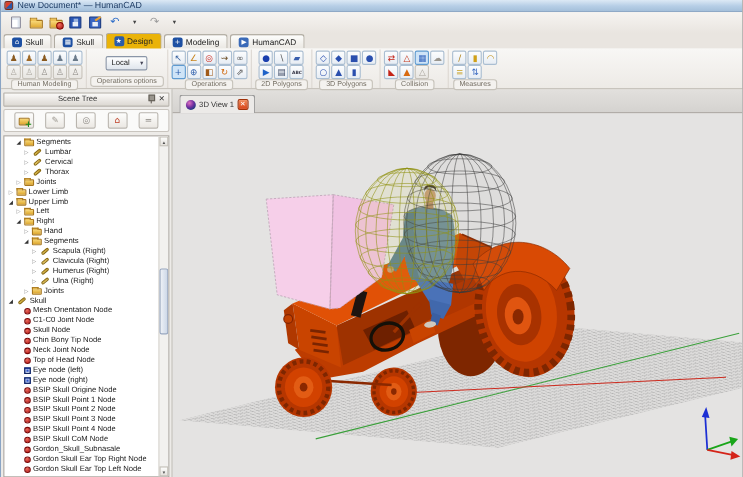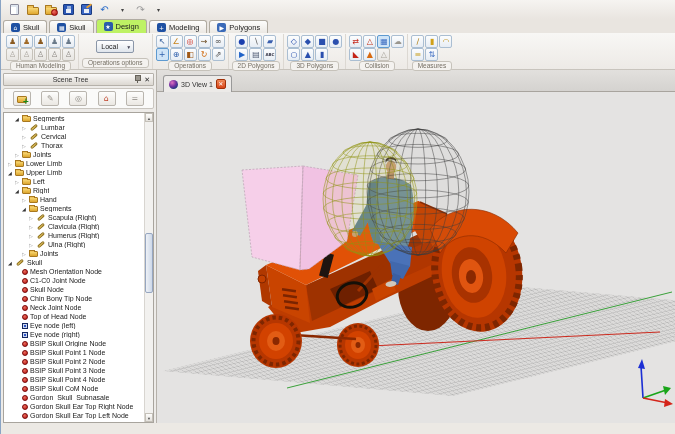--- a/index.html
+++ b/index.html
@@ -31,21 +31,21 @@
     background:radial-gradient(circle at 35% 30%,#f07060,#b01010);border:1px solid #800;}
   .k-floppy,.k-floppy-edit{width:11px;height:11px;background:#2a56b4;border:1px solid #1a3a80;position:relative;border-radius:1px;}
   .k-floppy::before,.k-floppy-edit::before{content:"";position:absolute;left:2px;bottom:1px;width:5px;height:4px;background:#e8eef8;}
   .k-floppy::after,.k-floppy-edit::after{content:"";position:absolute;left:3px;top:1px;width:4px;height:3px;background:#9ab2dc;}
   .k-floppy-edit{background:#3a66c4;}
   .k-floppy-edit::after{background:#e8a030;width:6px;height:2px;top:0;left:4px;transform:rotate(-35deg);}
   
   .tabrow{height:14px;display:flex;align-items:flex-end;gap:2px;padding:0 2px;background:#e9e5e0;}
   .tab{height:13px;display:flex;align-items:center;gap:3px;padding:0 7px;border:1px solid #b0aba1;border-bottom:none;
     border-radius:3px 3px 0 0;background:linear-gradient(#fdfdfc,#ebe8e3);font-size:7.5px;color:#222;position:relative;}
-  .tab.active{background:#bef264;height:14px;z-index:3;box-shadow:0 1px 0 #f7f6f4;}
+  .tab.active{background:#eab308;height:14px;z-index:3;box-shadow:0 1px 0 #f7f6f4;}
   .tabico{width:9px;height:9px;border-radius:2px;color:#fff;font-size:6px;line-height:9px;text-align:center;
     font-family:"DejaVu Sans",sans-serif;}
   
   .ribbon{height:37px;display:flex;align-items:stretch;padding:1px 2px 0 2px;position:relative;z-index:2;
     background:linear-gradient(#f8f7f5,#edeae6);border-bottom:1px solid #c8c4bd;}
   .rgroup{display:flex;flex-direction:column;align-items:center;justify-content:space-between;
     padding:1px 3px 1px 3px;border-right:1px solid #dcd8d2;}
   .ricons{display:flex;flex-direction:column;gap:0px;}
   .icorow{display:flex;gap:1px;}
   .ribtn{width:13px;height:13px;display:flex;align-items:center;justify-content:center;
@@ -114,20 +114,24 @@
   .closeico{width:10px;height:10px;background:linear-gradient(#f08a5a,#d84418);border:1px solid #a03008;
     border-radius:2px;color:#fff;font-size:6px;line-height:8px;text-align:center;}
   .canvas{flex:1;position:relative;background:#e4e3e2;}
   .canvas svg{display:block;}
 </style>
 </head>
 <body>
 
 <div class="app">
 
+  <div class="titlebar">
+    <span class="appico"></span>
+    <span class="title-text">New Document* — HumanCAD</span>
+  </div>
 
   <div class="qat">
 
       <span class="qbtn">
         <span class="ic k-page"></span>
       </span>
 
       <span class="qbtn">
         <span class="ic k-folder"></span>
       </span>
@@ -178,21 +182,21 @@
         <span>Design</span>
       </div>
 
       <div class="tab">
         <span class="tabico" style="background: rgb(30, 80, 162);">+</span>
         <span>Modeling</span>
       </div>
 
       <div class="tab">
         <span class="tabico" style="background: rgb(58, 106, 184);">▶</span>
-        <span>Polygons</span>
+        <span>HumanCAD</span>
       </div>
     </div>
 
   <div class="ribbon">
     <div class="rgroup">
       <div class="ricons">
         <div class="icorow">
             <span class="ribtn">
               <i style="color: rgb(138, 90, 32);">♟</i>
             </span>

